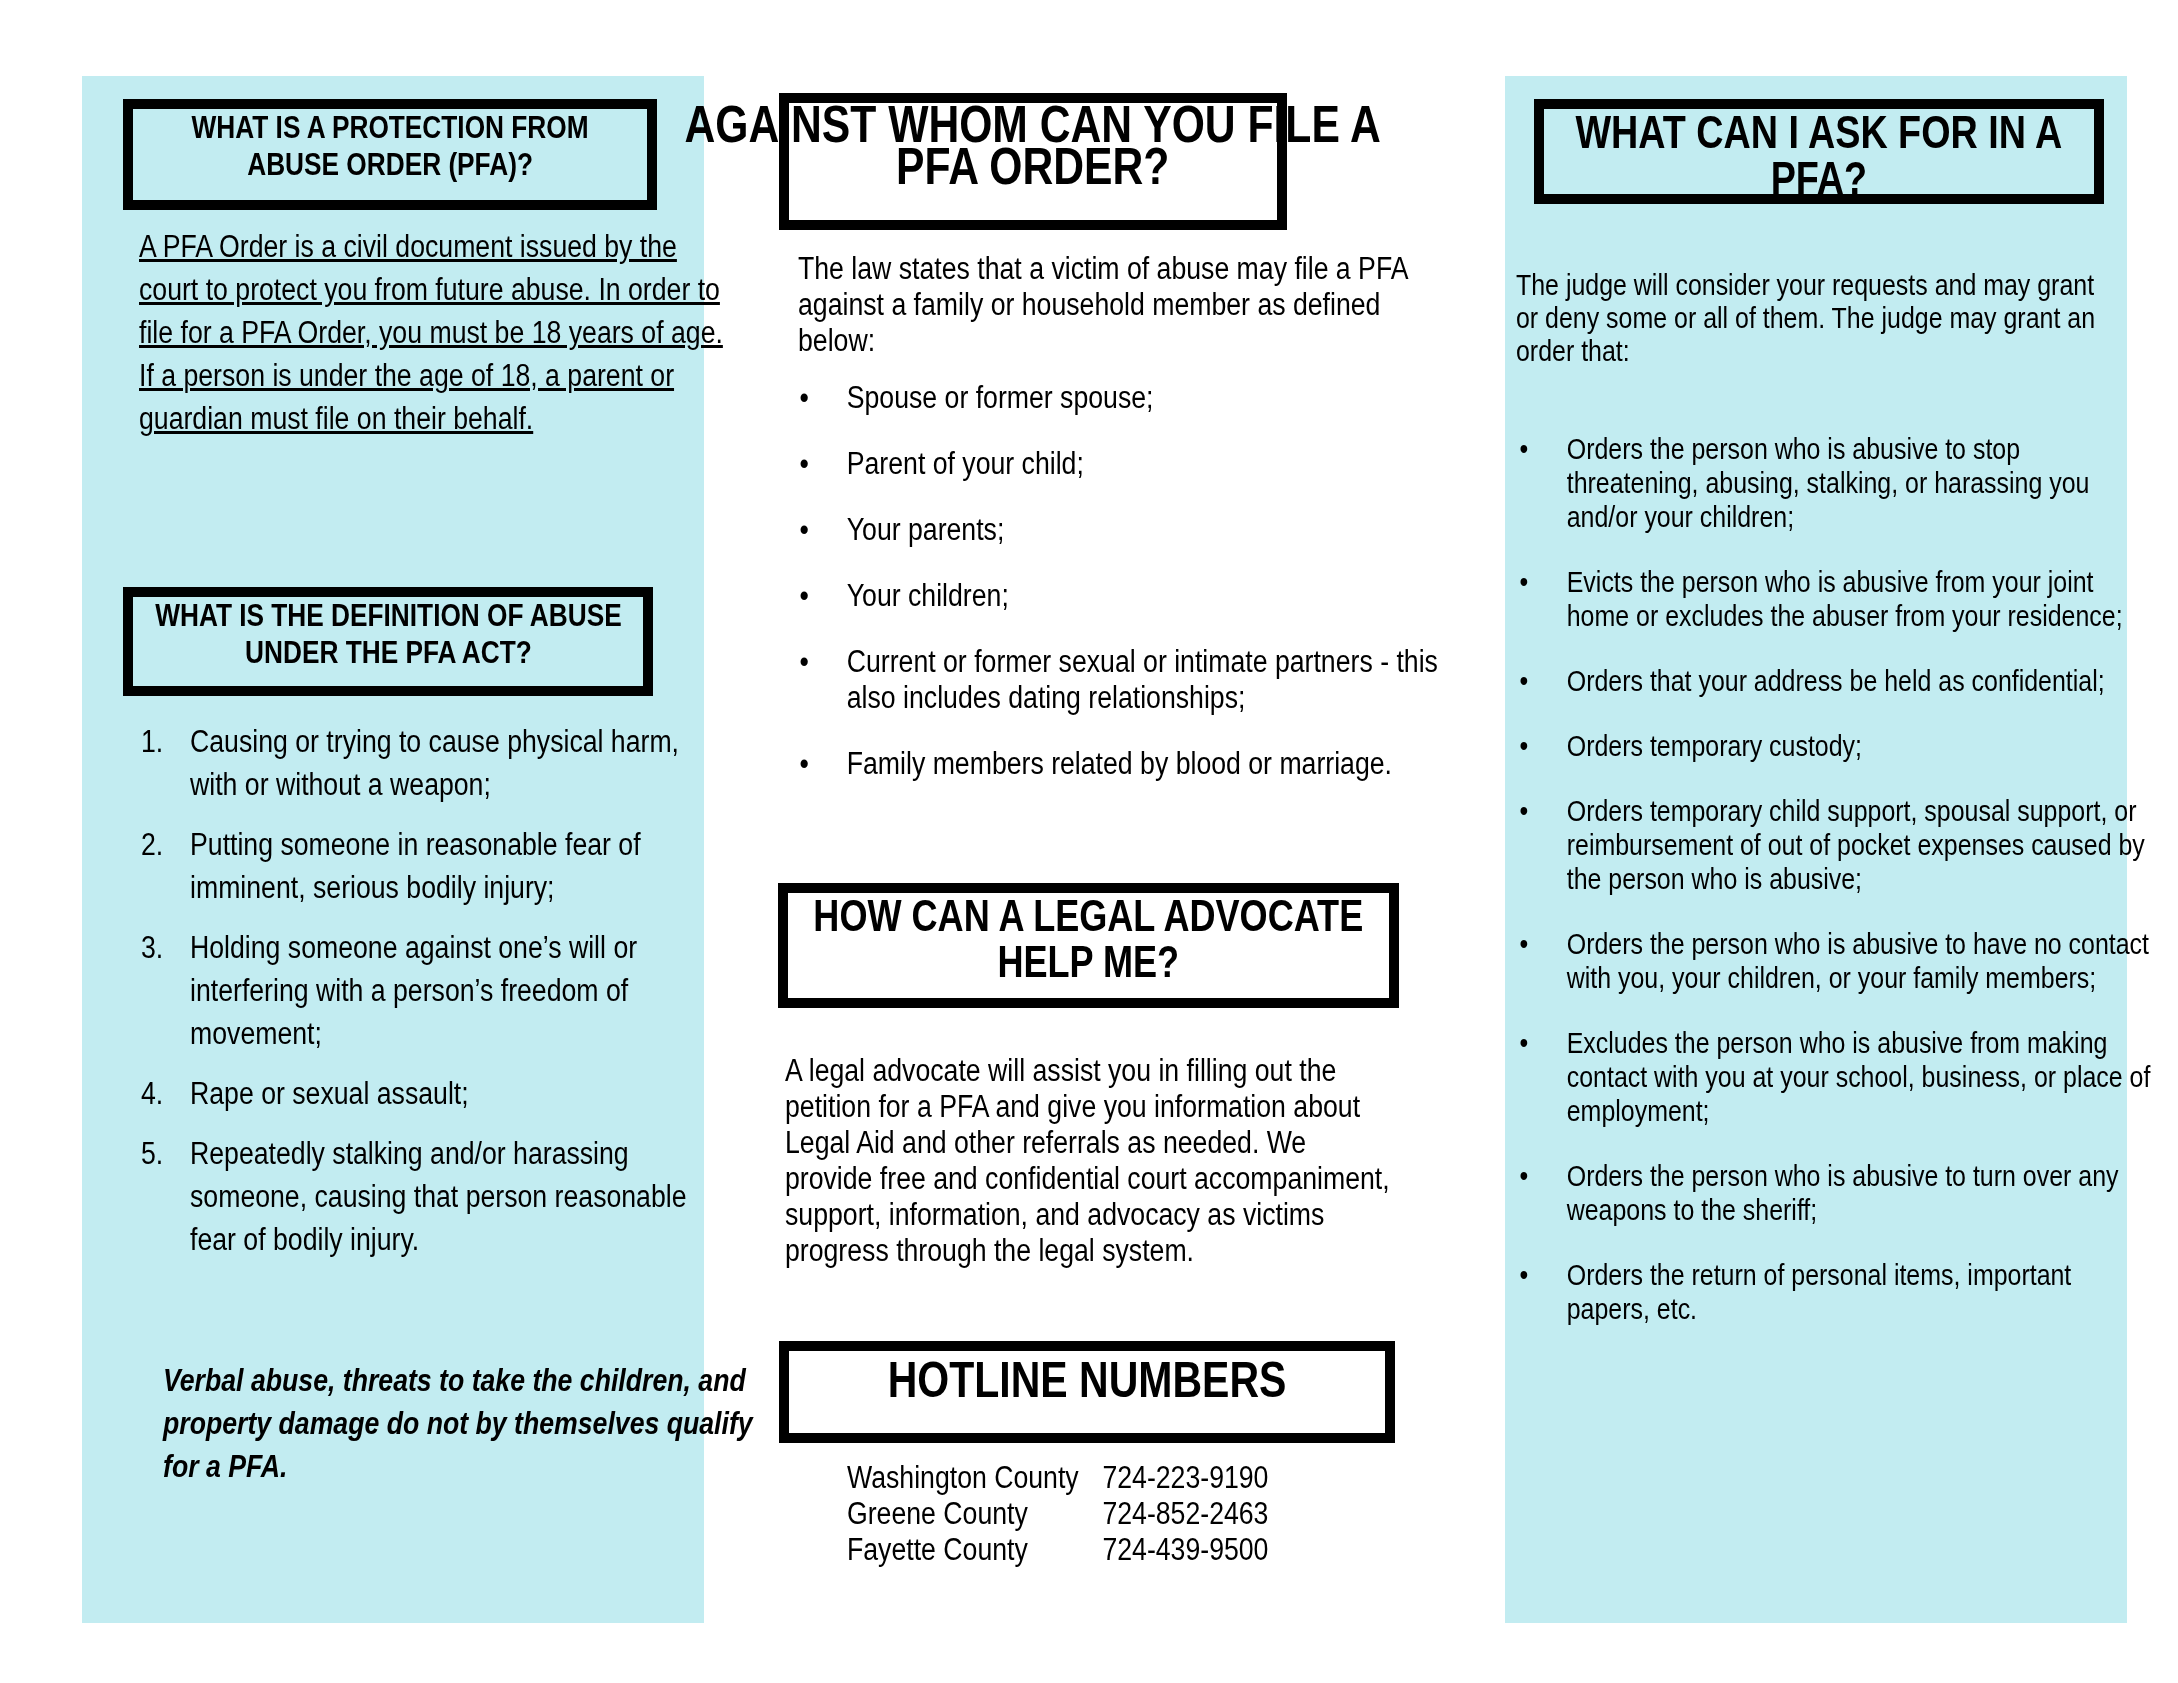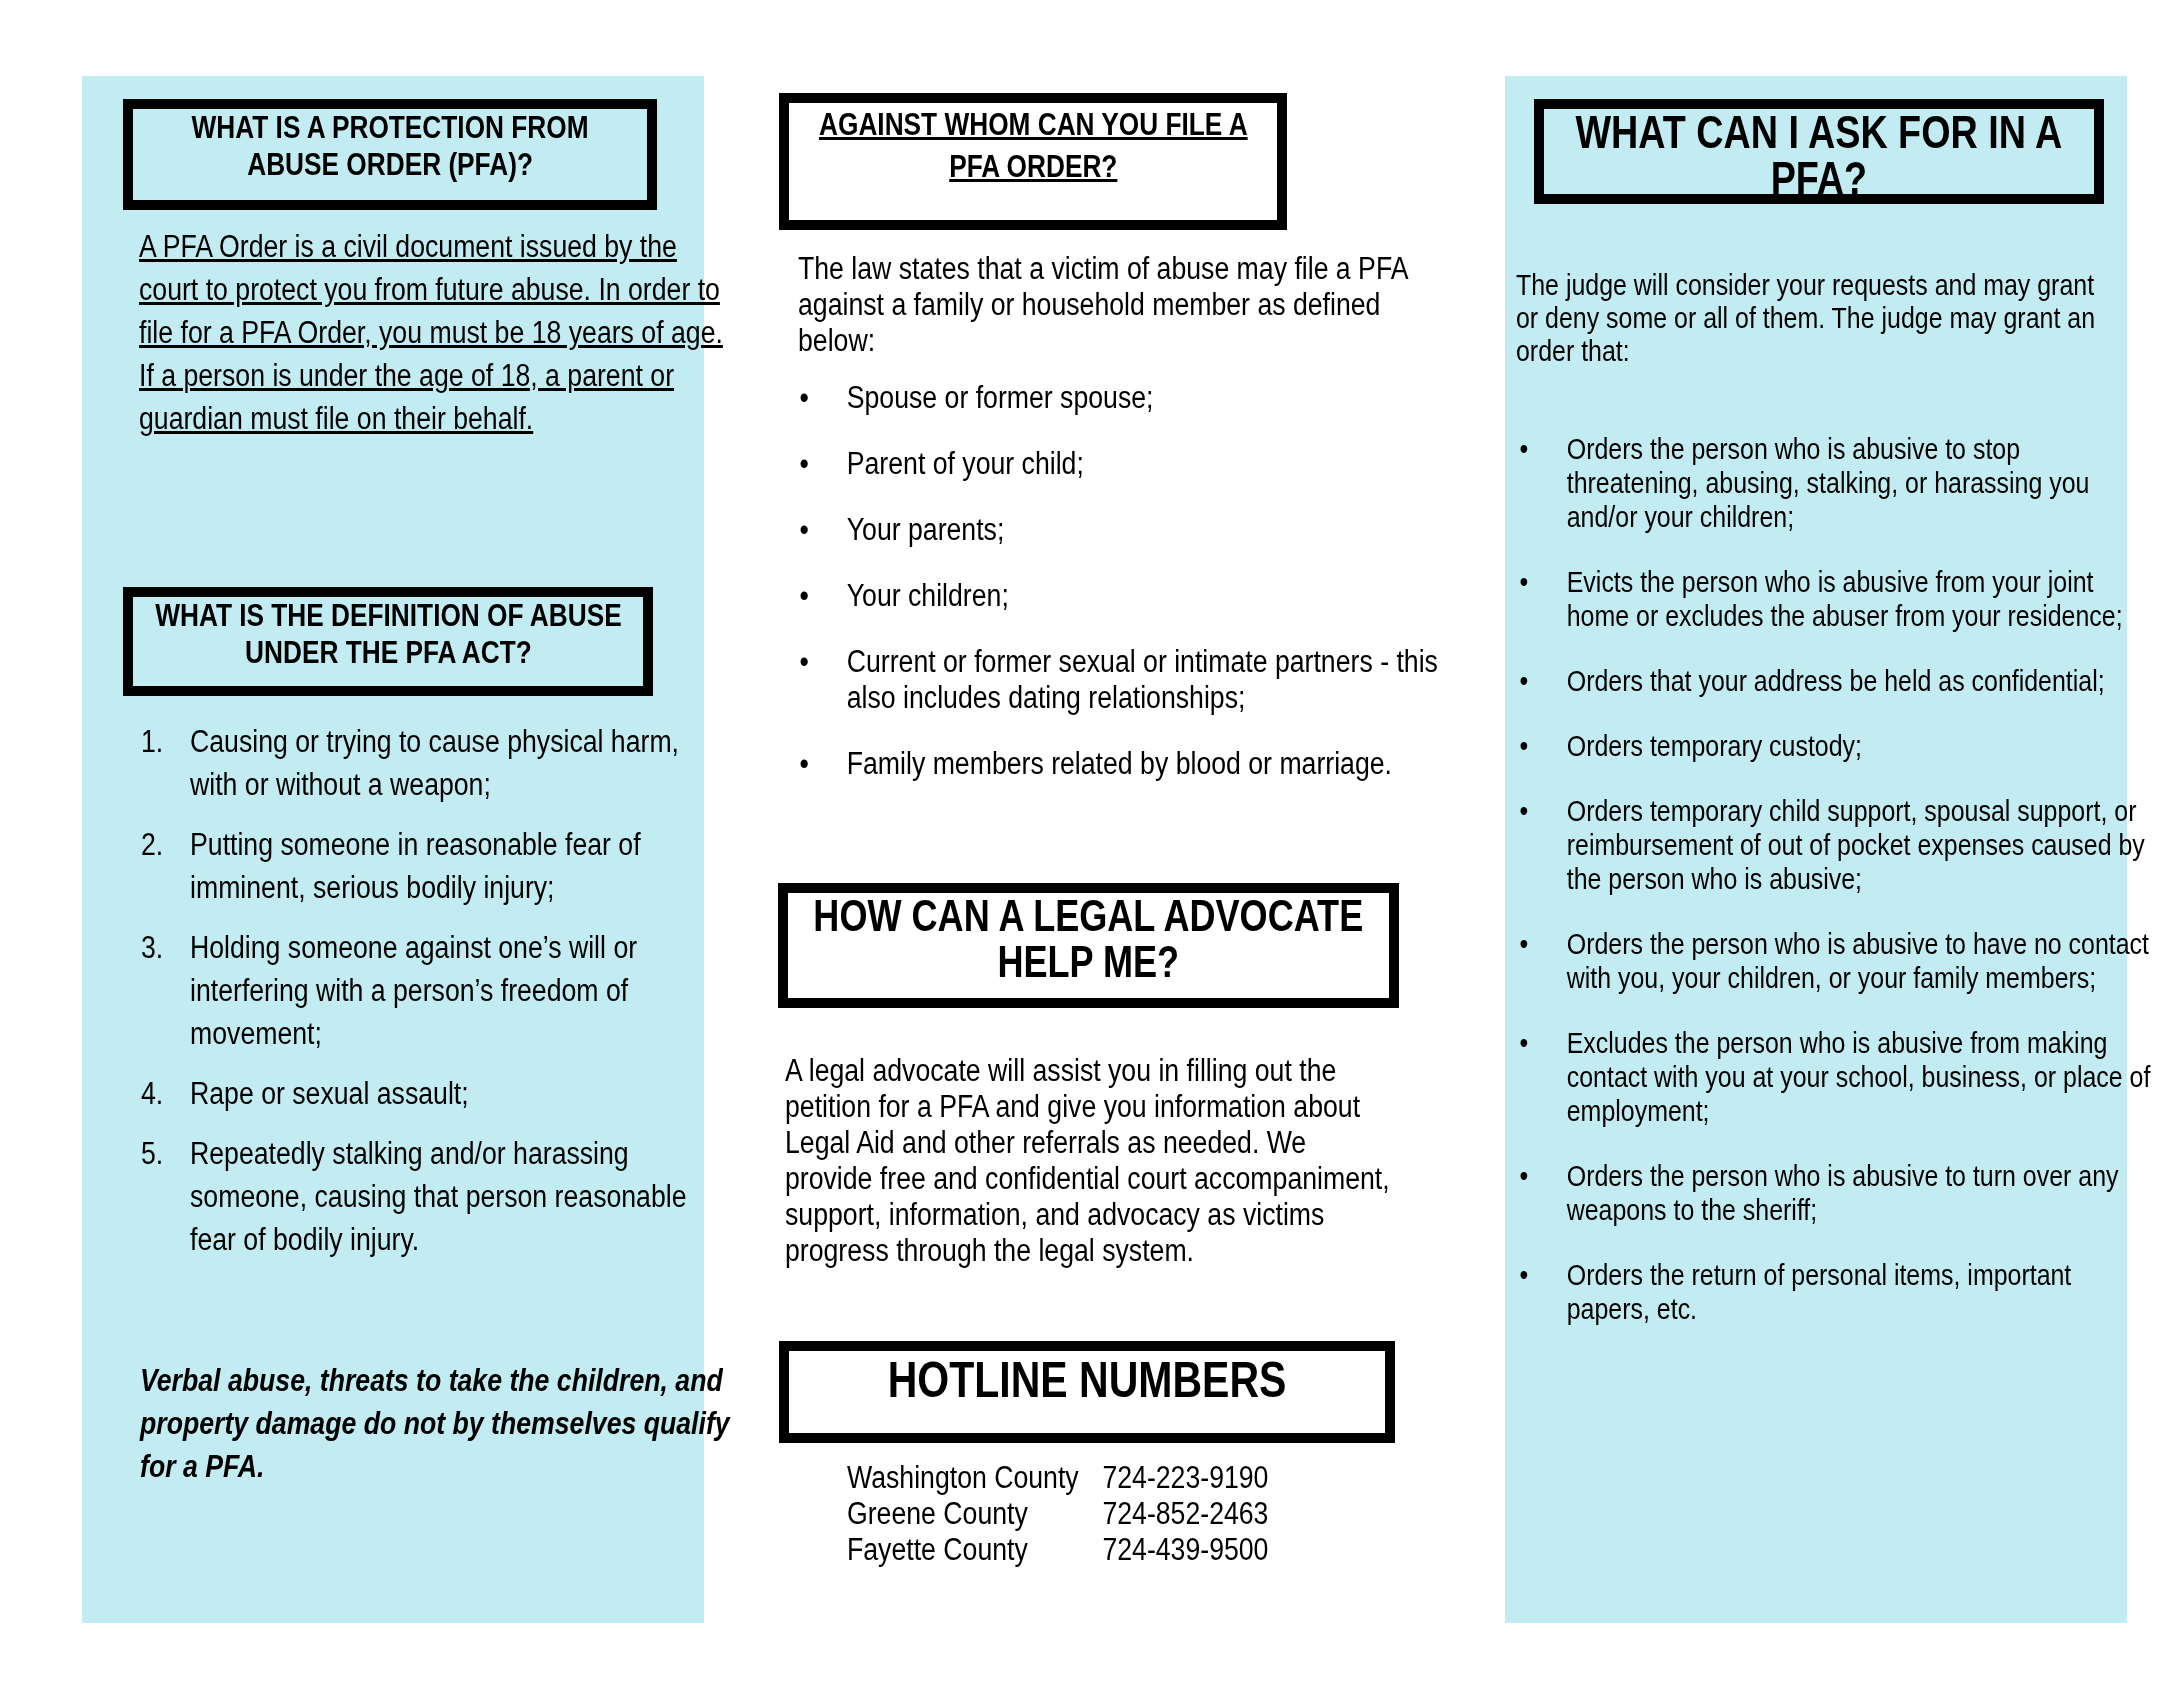--- a/index.html
+++ b/index.html
@@ -17,21 +17,21 @@
   .narrow { display: block; transform: scaleX(0.86); transform-origin: left top; }
 
   .abs { position: absolute; }
   .para { font-size: 31px; line-height: 43px; width: 604px; text-decoration: underline; }
   .olist, .blist { list-style: none; margin: 0; padding: 0; }
   .olist li { position: relative; padding-left: 57px; margin-bottom: 17px;
               font-size: 31px; line-height: 43px; }
   .olist .num { position: absolute; left: 0; top: 0; }
   .blist li { position: relative; padding-left: 59px; }
   .blist .dot { position: absolute; left: 4px; top: 0; }
-  .note { font-size: 31px; line-height: 43px; font-weight: bold; font-style: italic; width: 604px; }
+  .note { font-size: 31px; line-height: 43px; font-weight: bold; font-style: italic; width: 604px; margin-left: 23px; }
 
   .mid-text { font-size: 31px; line-height: 36px; width: 713px; }
   .mid-list li { font-size: 31px; line-height: 36px; margin-bottom: 30px; width: 713px; }
 
   .right-text { font-size: 29px; line-height: 33px; width: 683px; }
   .right-list li { font-size: 29px; line-height: 34px; margin-bottom: 31px; width: 683px; }
 
   .hotline { font-size: 31px; line-height: 36px; }
   .hotline .row { display: flex; }
   .hotline .county { width: 297px; }
@@ -66,21 +66,21 @@
     <li><span class="num">3.</span><span>Holding someone against one’s will or interfering with a person’s freedom of movement;</span></li>
     <li><span class="num">4.</span><span>Rape or sexual assault;</span></li>
     <li><span class="num">5.</span><span>Repeatedly stalking and/or harassing someone, causing that person reasonable fear of bodily injury.</span></li>
   </ol>
 </div>
 
 <div class="abs note" style="left:140px;top:1359px;">
   <span class="narrow" style="width:698px">Verbal abuse, threats to take the children, and property damage do not by themselves qualify for a PFA.</span>
 </div>
 
-<div class="hbox" style="left:779px;top:93px;width:508px;height:137px;font-size:32px;line-height:42px;text-decoration:underline;">
+<div class="hbox" style="left:779px;top:93px;width:508px;height:137px;font-size:52px;line-height:42px;">
   <span class="ht">
     <span style="display:block">AGAINST WHOM CAN YOU FILE A</span>
     <span style="display:block">PFA ORDER?</span>
   </span>
 </div>
 
 <div class="abs mid-text" style="left:798px;top:251px;transform:scaleX(0.86);transform-origin:left top;">The law states that a victim of abuse may file a PFA against a family or household member as defined below:</div>
 
 <div class="abs" style="left:796px;top:380px;transform:scaleX(0.86);transform-origin:left top;">
   <ul class="blist mid-list">

